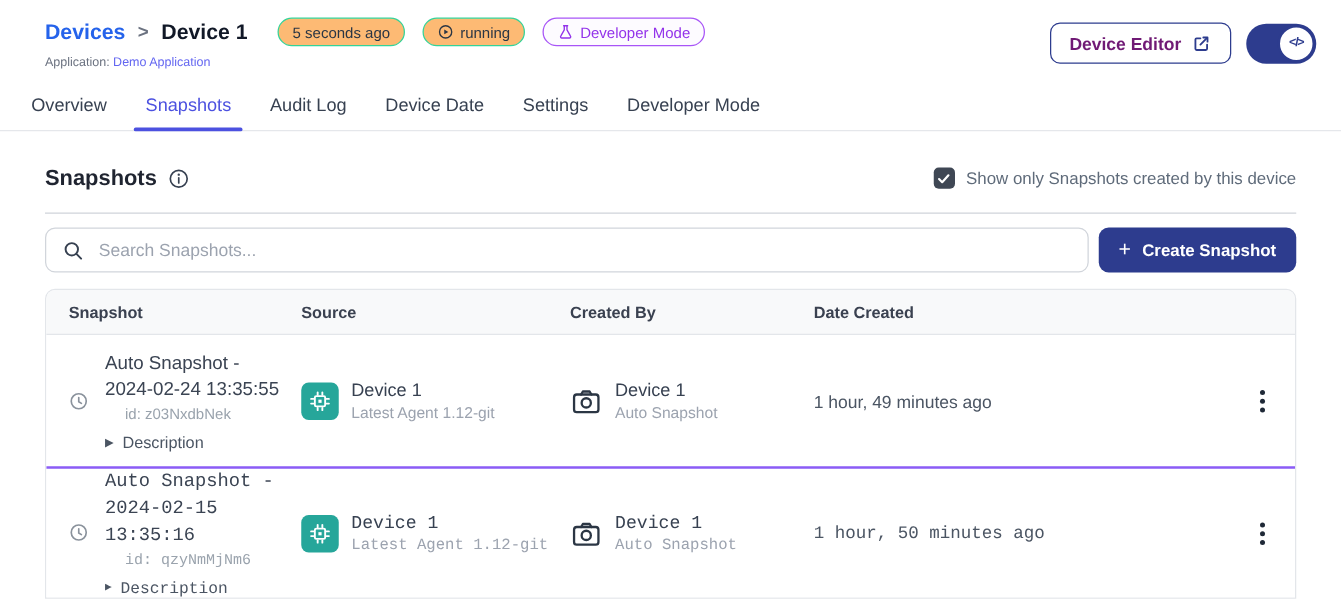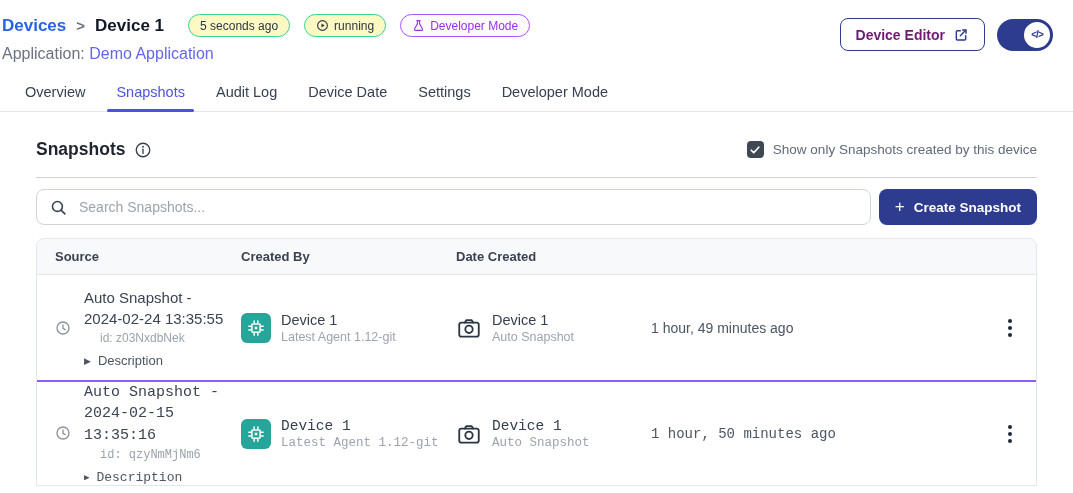--- a/index.html
+++ b/index.html
@@ -1,33 +1,33 @@
 <!DOCTYPE html>
 <html><head>
 <meta charset="utf-8">
 <style>
   * { margin:0; padding:0; box-sizing:border-box; }
   html,body { width:1073px; height:493px; overflow:hidden; background:#ffffff;
     font-family:"Liberation Sans", sans-serif; color:#374151; }
 
   
-  .header { display:flex; justify-content:space-between; align-items:flex-start; padding:14px 20px 0 2px; }
+  .header { display:flex; justify-content:space-between; align-items:flex-start; padding:14px 20px 0 36px; }
   .hdr-left { }
   .crumb-row { display:flex; align-items:center; gap:10px; }
   .crumb { font-size:17px; font-weight:bold; }
   .crumb-parent { color:#2563eb; cursor:pointer; }
   .crumb-sep { color:#6b7280; font-weight:bold; font-size:15px; }
   .crumb-current { color:#111827; }
   .badges { display:flex; align-items:center; gap:14px; margin-left:14px; }
   .badge { display:inline-flex; align-items:center; gap:5px; height:23px; padding:0 11px;
     border-radius:12px; font-size:12px; white-space:nowrap; }
-  .badge.green { background:#fef9c3; border:1px solid #34d399; color:#2b3644; }
+  .badge.green { background:#fdba74; border:1px solid #34d399; color:#2b3644; }
   .badge.purple { background:#fdfbff; border:1px solid #a855f7; color:#9333ea; }
   .badge svg { display:block; }
-  .app-line { margin-top:8px; font-size:16px; color:#6b7280; }
+  .app-line { margin-top:8px; font-size:10px; color:#6b7280; }
   .app-link { color:#6366f1; cursor:pointer; }
 
   .hdr-right { display:flex; align-items:center; gap:12px; padding-top:4px; }
   .editor-btn { display:inline-flex; align-items:center; gap:8px; height:33px; padding:0 15px;
     background:#fff; border:1.5px solid #2d3c8e; border-radius:8px; color:#701a75;
     font-size:14px; font-weight:bold; cursor:pointer; }
   .toggle { position:relative; width:56px; height:32px; background:#2d3c8e; border-radius:16px; cursor:pointer; }
   .toggle .knob { position:absolute; top:1px; right:1px; width:30px; height:30px; border-radius:50%;
     background:#fff; border:2px solid #2d3c8e; display:flex; align-items:center; justify-content:center;
     font-size:10px; font-weight:bold; color:#2d3c8e; letter-spacing:-1px; }
@@ -195,20 +195,21 @@
       <input class="search-input" type="text" placeholder="Search Snapshots..." style="">
     </div>
     <button class="create-btn">
       <span class="plus">+</span>
       <span>Create Snapshot</span>
     </button>
   </div>
 
   <div class="table">
     <div class="trow thead">
+      <span class="th">Snapshot</span>
       <span class="th">Source</span>
       <span class="th">Created By</span>
       <span class="th">Date Created</span>
       <span></span>
     </div>
 
     <div class="trow tr">
       <div class="snap-cell">
         <span class="clock-icon">
           <svg width="16" height="16" viewBox="0 0 24 24" fill="none" stroke="#8a929c" stroke-width="2" stroke-linecap="round">

